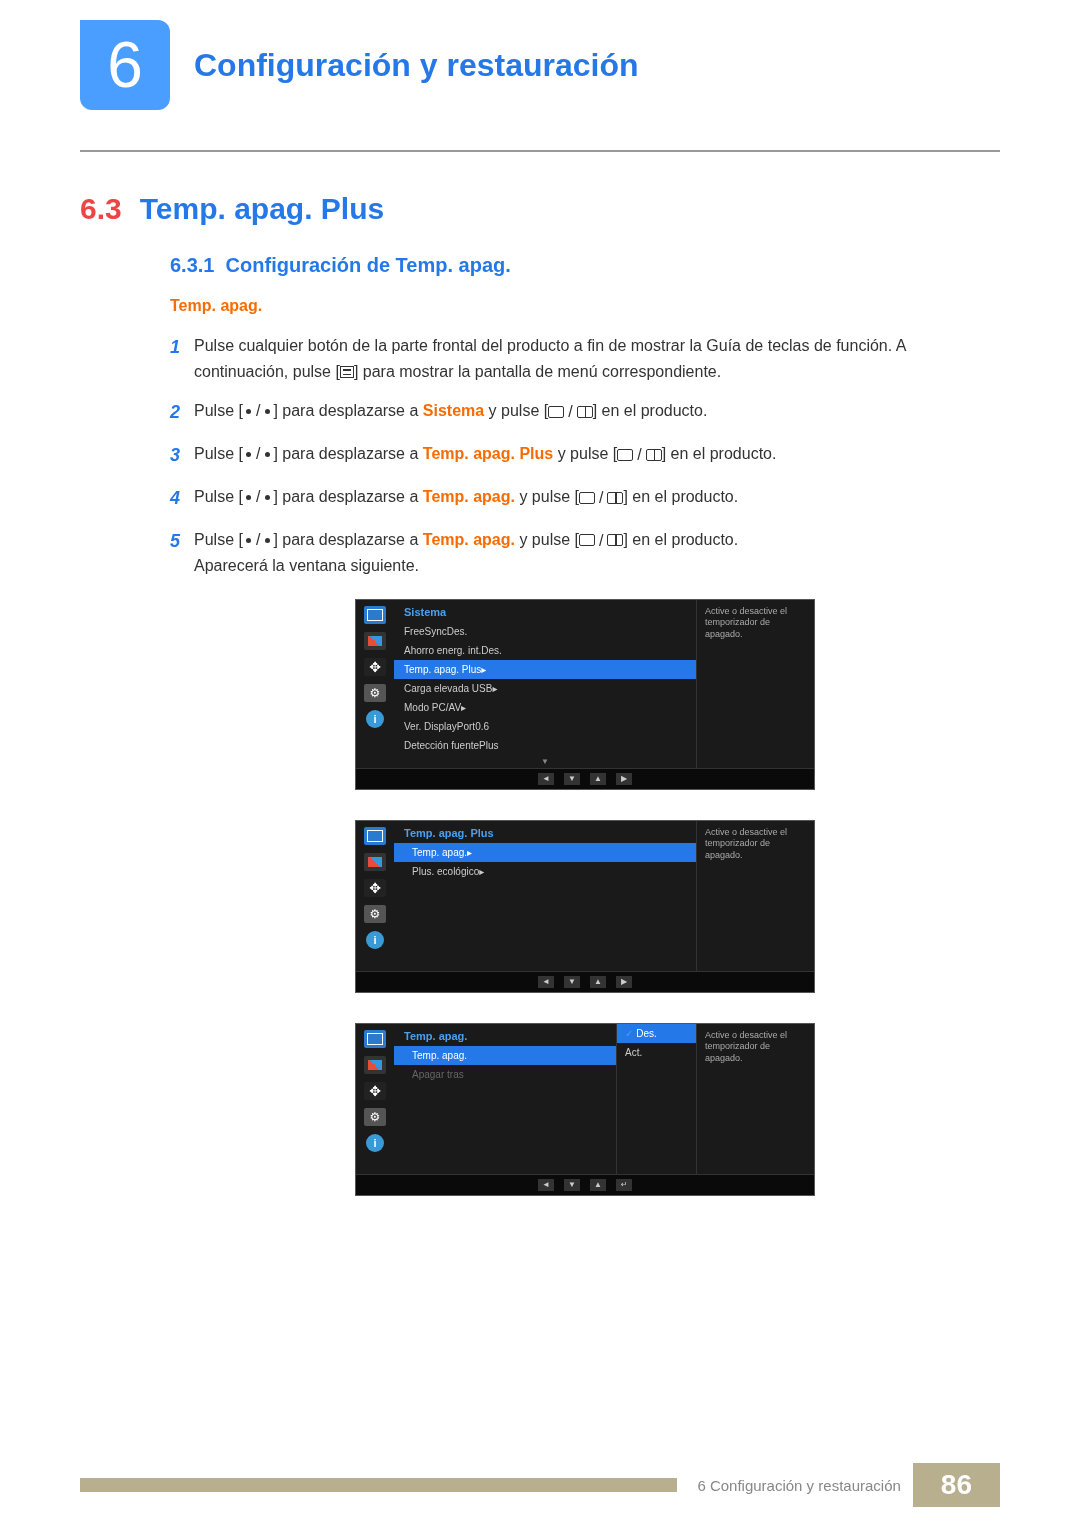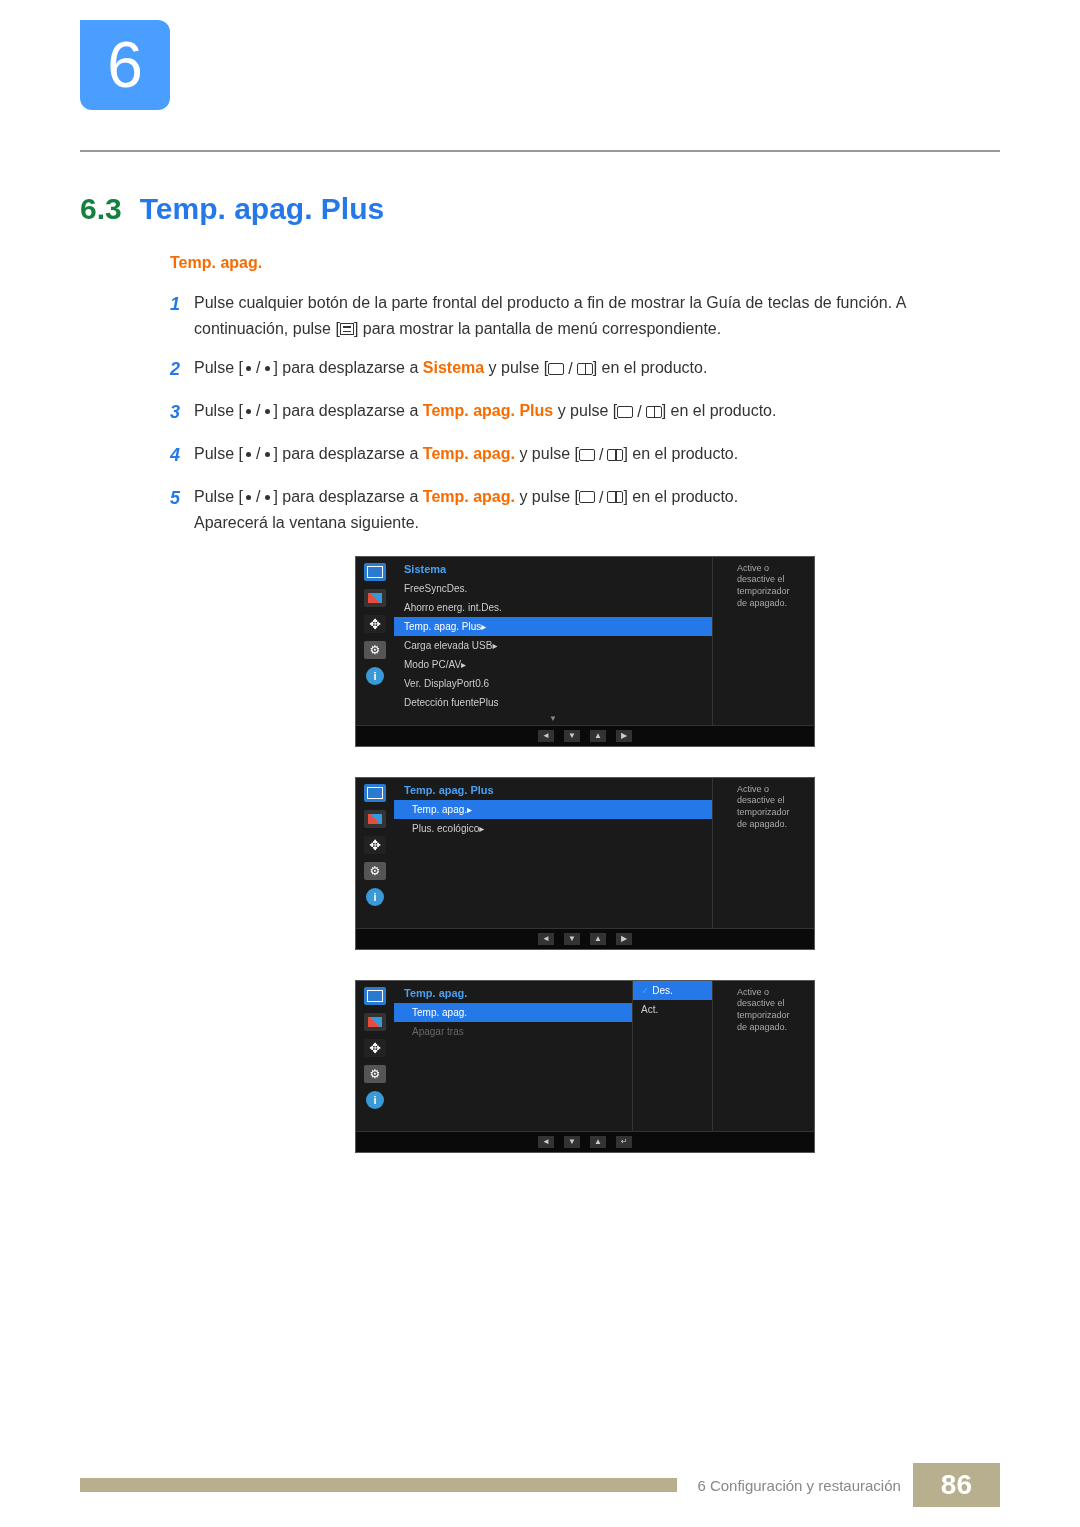--- a/index.html
+++ b/index.html
@@ -3,21 +3,21 @@
 <meta charset="utf-8">
 <style>
 *{margin:0;padding:0;box-sizing:border-box}
 body{font-family:Arial,Helvetica,sans-serif;background:#fff;width:1080px;margin:0 auto;color:#333}
 .page{padding:20px 80px 0 80px;position:relative;min-height:1527px}
 .chapter-header{display:flex;align-items:center;margin-bottom:40px}
 .chapter-badge{background:#4a9eff;color:#fff;font-size:64px;font-weight:300;width:90px;height:90px;display:flex;align-items:center;justify-content:center;border-radius:0 12px 12px 12px;margin-right:24px}
 .chapter-title{color:#2478e8;font-size:32px;font-weight:bold}
 .divider{border:none;border-top:2px solid #999;margin-bottom:40px}
 .section-row{display:flex;gap:18px;margin-bottom:28px}
-.section-num{color:#15803d;font-size:30px;font-weight:bold}
+.section-num{color:#ef4444;font-size:30px;font-weight:bold}
 .section-title{color:#2478e8;font-size:30px;font-weight:bold}
 .content{margin-left:90px}
 .intro{font-size:16px;color:#333;margin-bottom:32px}
 .subsection{color:#2478e8;font-size:20px;font-weight:bold;margin-bottom:20px}
 .sub-sub{color:#f86b00;font-size:16px;font-weight:bold;margin-bottom:18px}
 .steps{list-style:none}
 .steps li{display:flex;margin-bottom:14px;font-size:16px;line-height:1.6}
 .step-num{color:#2478e8;font-style:italic;font-size:18px;width:24px;flex-shrink:0;font-weight:bold}
 .step-text{flex:1}
 .orange{color:#f86b00;font-weight:bold}
@@ -49,49 +49,53 @@
 .sb-info::after{content:'i';color:#fff;font-weight:bold;font-size:11px}
 .osd-main{flex:1;display:flex;flex-direction:column}
 .osd-title{color:#4aa0f0;font-size:11px;padding:6px 10px 4px;font-weight:bold}
 .osd-list{flex:1}
 .osd-row{display:flex;padding:4px 10px;font-size:10px}
 .osd-row.sel{background:#2478e8;color:#fff}
 .osd-row.sub{padding-left:18px}
 .osd-row.dim{color:#666}
 .osd-arrow::after{content:'▸';font-size:10px}
 .osd-chk::before{content:'✓ ';color:#4aa0f0}
-.osd-side{width:102px;background:#1a1a1a;padding:6px 24px;font-size:9px;color:#aaa;line-height:1.3;border-left:1px solid #333}
+.osd-side{width:118px;background:#1a1a1a;padding:6px 8px;font-size:9px;color:#aaa;line-height:1.3;border-left:1px solid #333}
 .osd-nav{background:#0a0a0a;display:flex;justify-content:center;gap:10px;padding:4px;font-size:10px;color:#ccc;border-top:1px solid #333}
 .nav-btn{width:16px;height:12px;background:#333;display:flex;align-items:center;justify-content:center;font-size:8px}
 .osd-options{width:80px;background:#1a1a1a;border-left:1px solid #333}
 .osd-opt{padding:4px 8px;font-size:10px}
 .osd-opt.sel{background:#2478e8;color:#fff}
 .osd-down{text-align:center;font-size:8px;color:#888;padding:2px}
 
 .footer{position:absolute;bottom:20px;left:80px;right:80px;display:flex;align-items:center}
 .footer-bar{flex:1;height:14px;background:#b8af8e}
 .footer-text{color:#888;font-size:15px;margin-left:20px}
 .footer-page{background:#b8af8e;color:#fff;font-size:28px;font-weight:bold;padding:6px 28px;margin-left:12px}
 </style>
 </head>
 <body>
 
 <div class="page">
   <div class="chapter-header">
     <div class="chapter-badge">6</div>
+    <div class="chapter-title">Configuración y restauración</div>
   </div>
   <hr class="divider">
 
   <div class="section-row">
     <div class="section-num">6.3</div>
     <div class="section-title">Temp. apag. Plus</div>
   </div>
 
   <div class="content">
 
+    <div class="subsection">
+      <span>6.3.1</span>&nbsp;&nbsp;<span>Configuración de Temp. apag.</span>
+    </div>
 
     <div class="sub-sub">Temp. apag.</div>
 
     <ol class="steps">
       <li>
         <span class="step-num">1</span>
         <span class="step-text"><span>Pulse cualquier botón de la parte frontal del producto a fin de mostrar la Guía de teclas de función. A continuación, pulse [</span><span class="icon-box">
               <span class="menu-bars"></span>
             </span><span>] para mostrar la pantalla de menú correspondiente.</span></span>
       </li>

